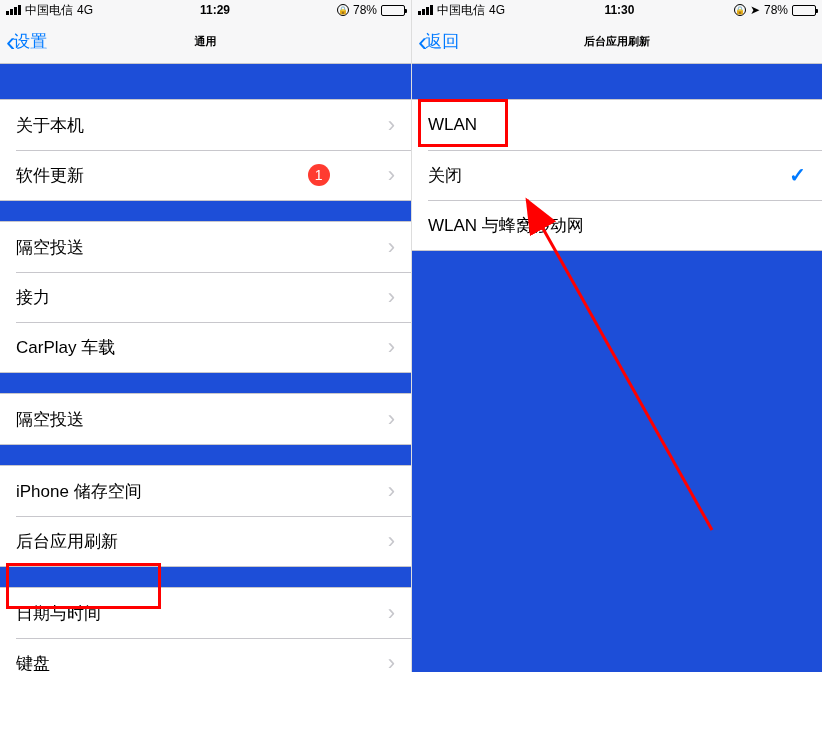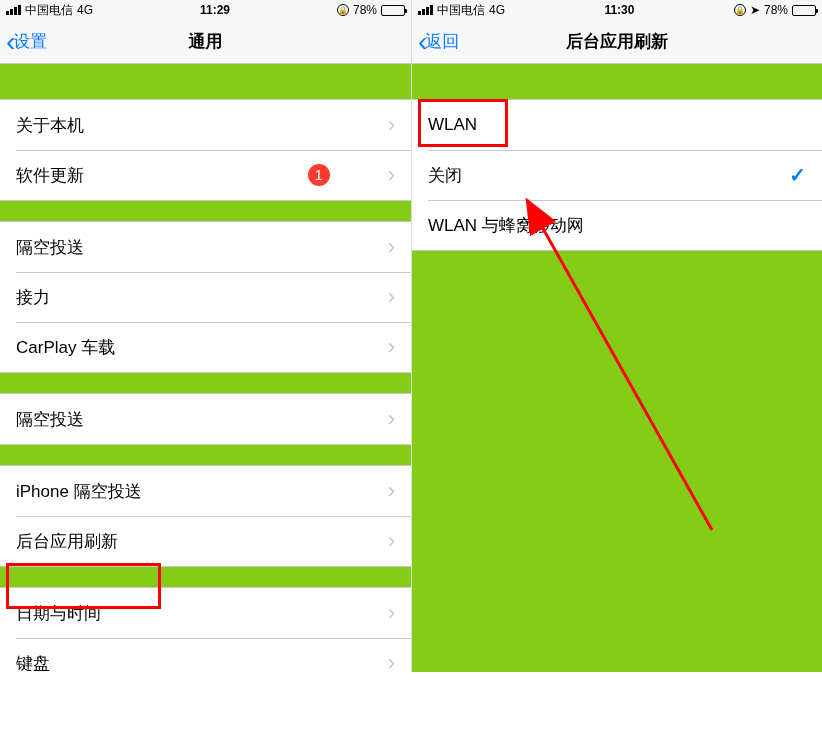--- a/index.html
+++ b/index.html
@@ -8,21 +8,21 @@
       background: #fff;
       width: 822px;
       height: 732px;
       display: flex;
       position: relative;
       overflow: hidden;
     }
     .screen {
       width: 411px;
       height: 672px;
-      background: #84cc16;
+      background: #1d4ed8;
       position: relative;
       overflow: hidden;
     }
     .screen + .screen { border-left: 1px solid #ddd; }
 
     .status-bar {
       height: 20px;
       background: #f7f7f8;
       display: flex;
       align-items: center;
@@ -53,21 +53,21 @@
     }
     .nav-back {
       display: flex; align-items: center;
       color: #007aff; font-size: 17px;
       padding-left: 6px;
       cursor: pointer;
     }
     .nav-back-chevron { font-size: 28px; line-height: 1; font-weight: 300; margin-right: -2px; }
     .nav-title {
       position: absolute; left: 0; right: 0;
-      text-align: center; font-size: 17px; font-weight: 600;
+      text-align: center; font-size: 11px; font-weight: 600;
       color: #000; pointer-events: none;
     }
 
     .list-group { margin-top: 20px; background: #fff; border-top:1px solid #c8c7cc; border-bottom:1px solid #c8c7cc;}
     .list-group.first { margin-top: 35px; }
     .cell {
       min-height: 50px;
       display: flex; align-items: center;
       padding: 0 16px;
       font-size: 17px;
@@ -159,21 +159,21 @@
 
   <div class="list-group">
     <div class="cell">
       <span class="cell-label">隔空投送</span>
       <span class="chevron">›</span>
     </div>
   </div>
 
   <div class="list-group">
     <div class="cell">
-      <span class="cell-label">iPhone 隔空投送</span>
+      <span class="cell-label">iPhone 储存空间</span>
       <span class="chevron">›</span>
     </div>
     <div class="cell">
       <span class="cell-label">后台应用刷新</span>
       <span class="chevron">›</span>
     </div>
   </div>
 
   <div class="list-group">
     <div class="cell">

